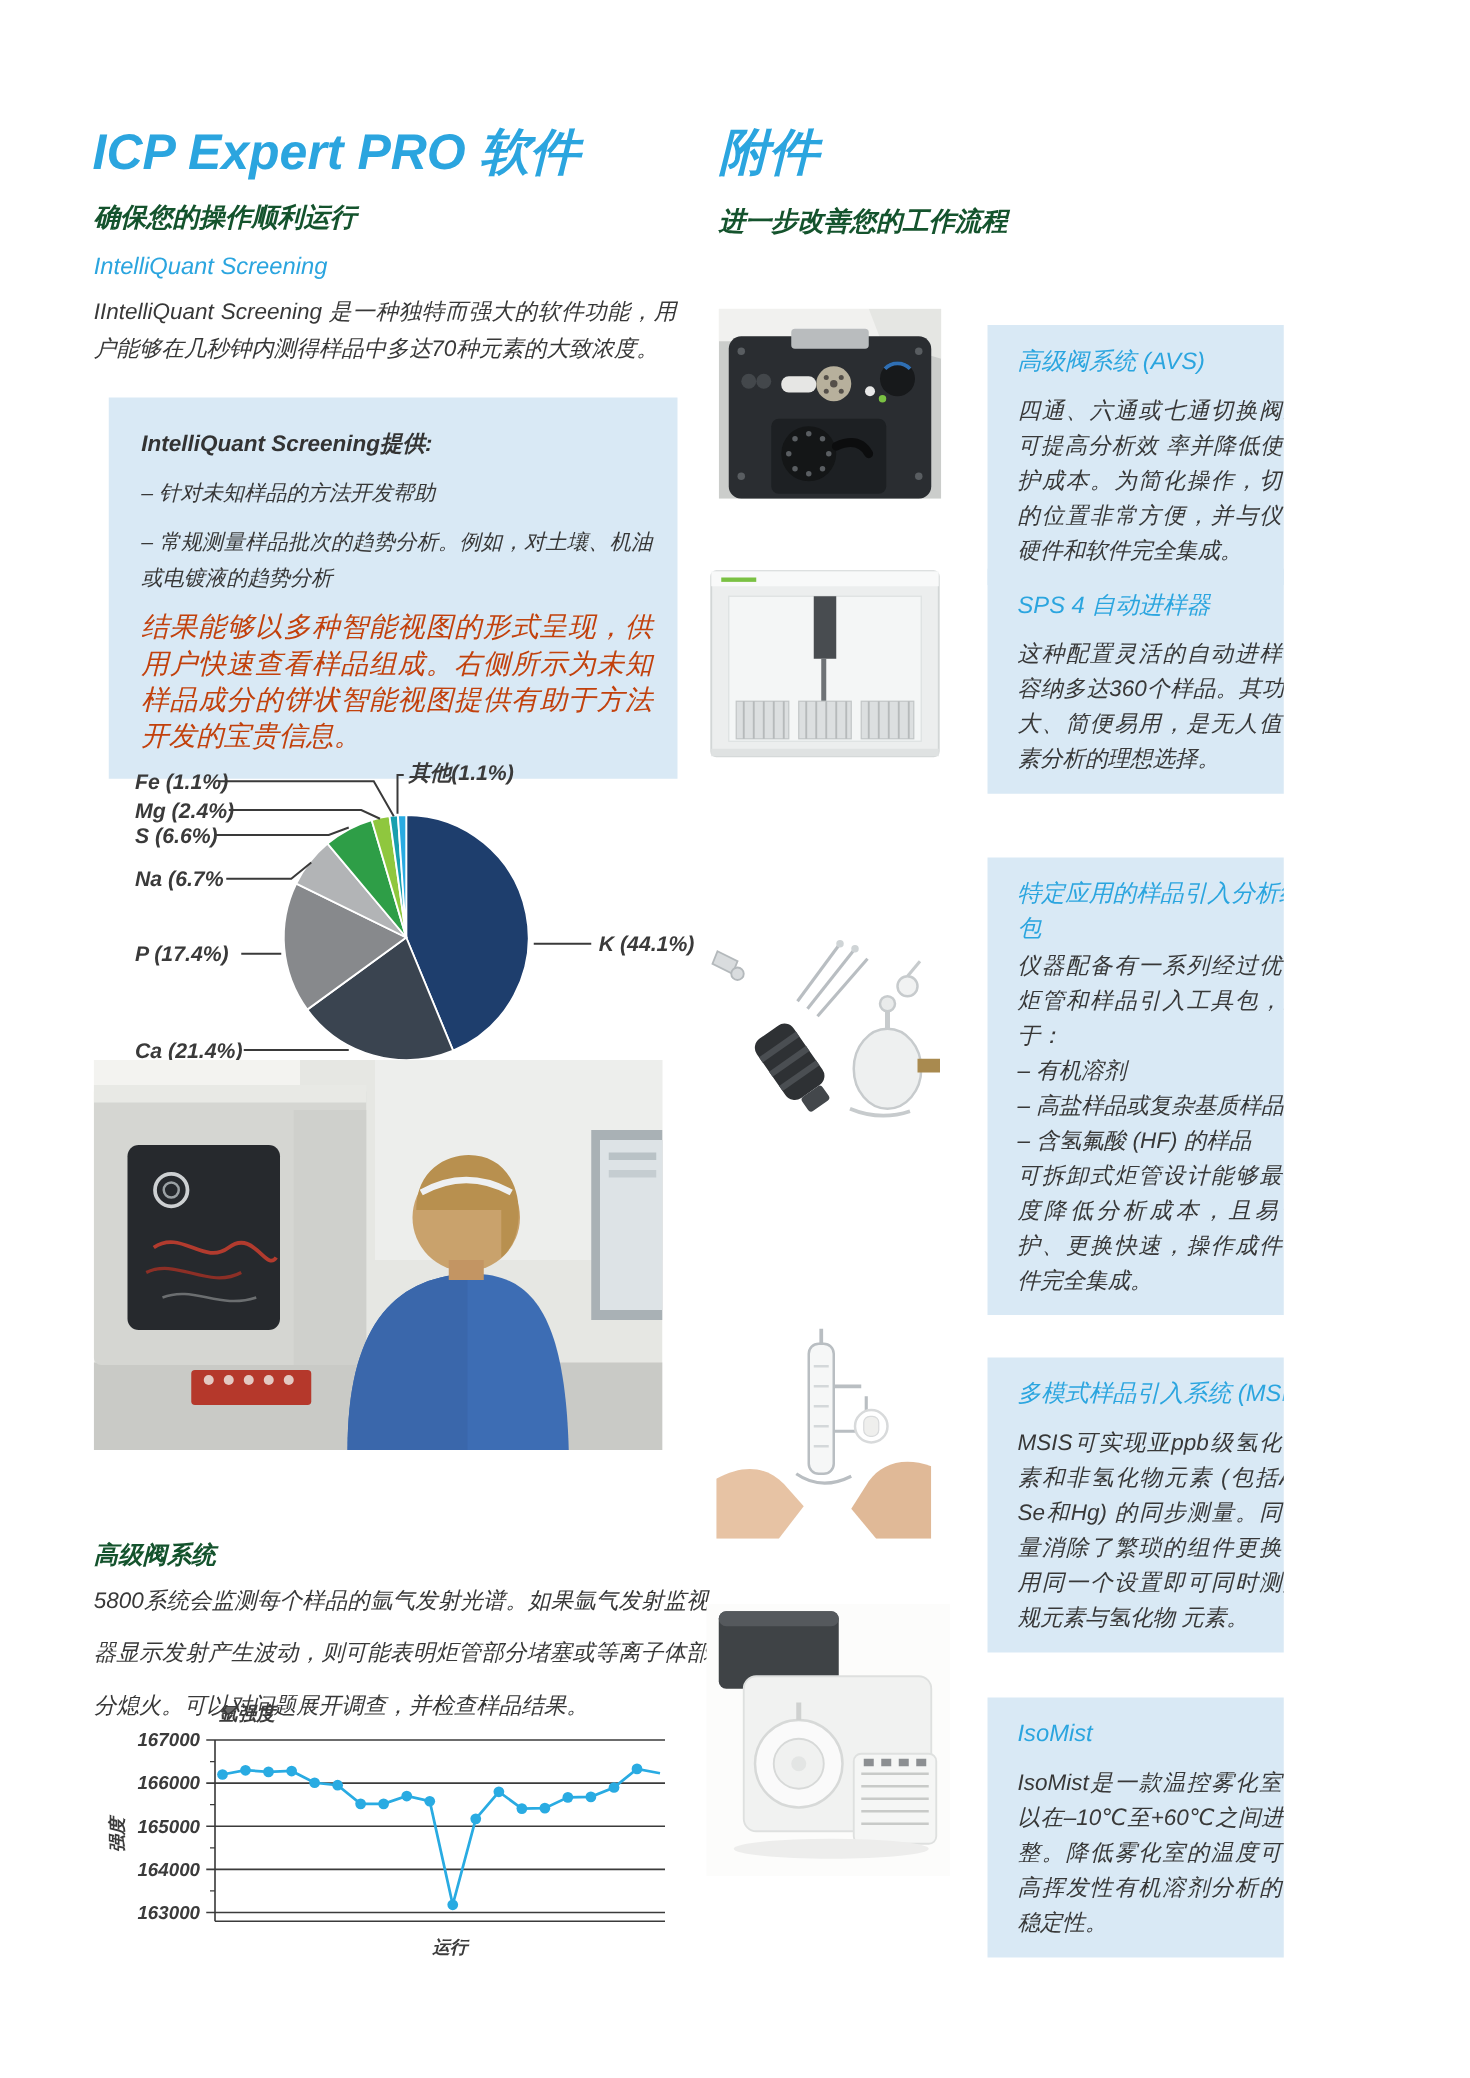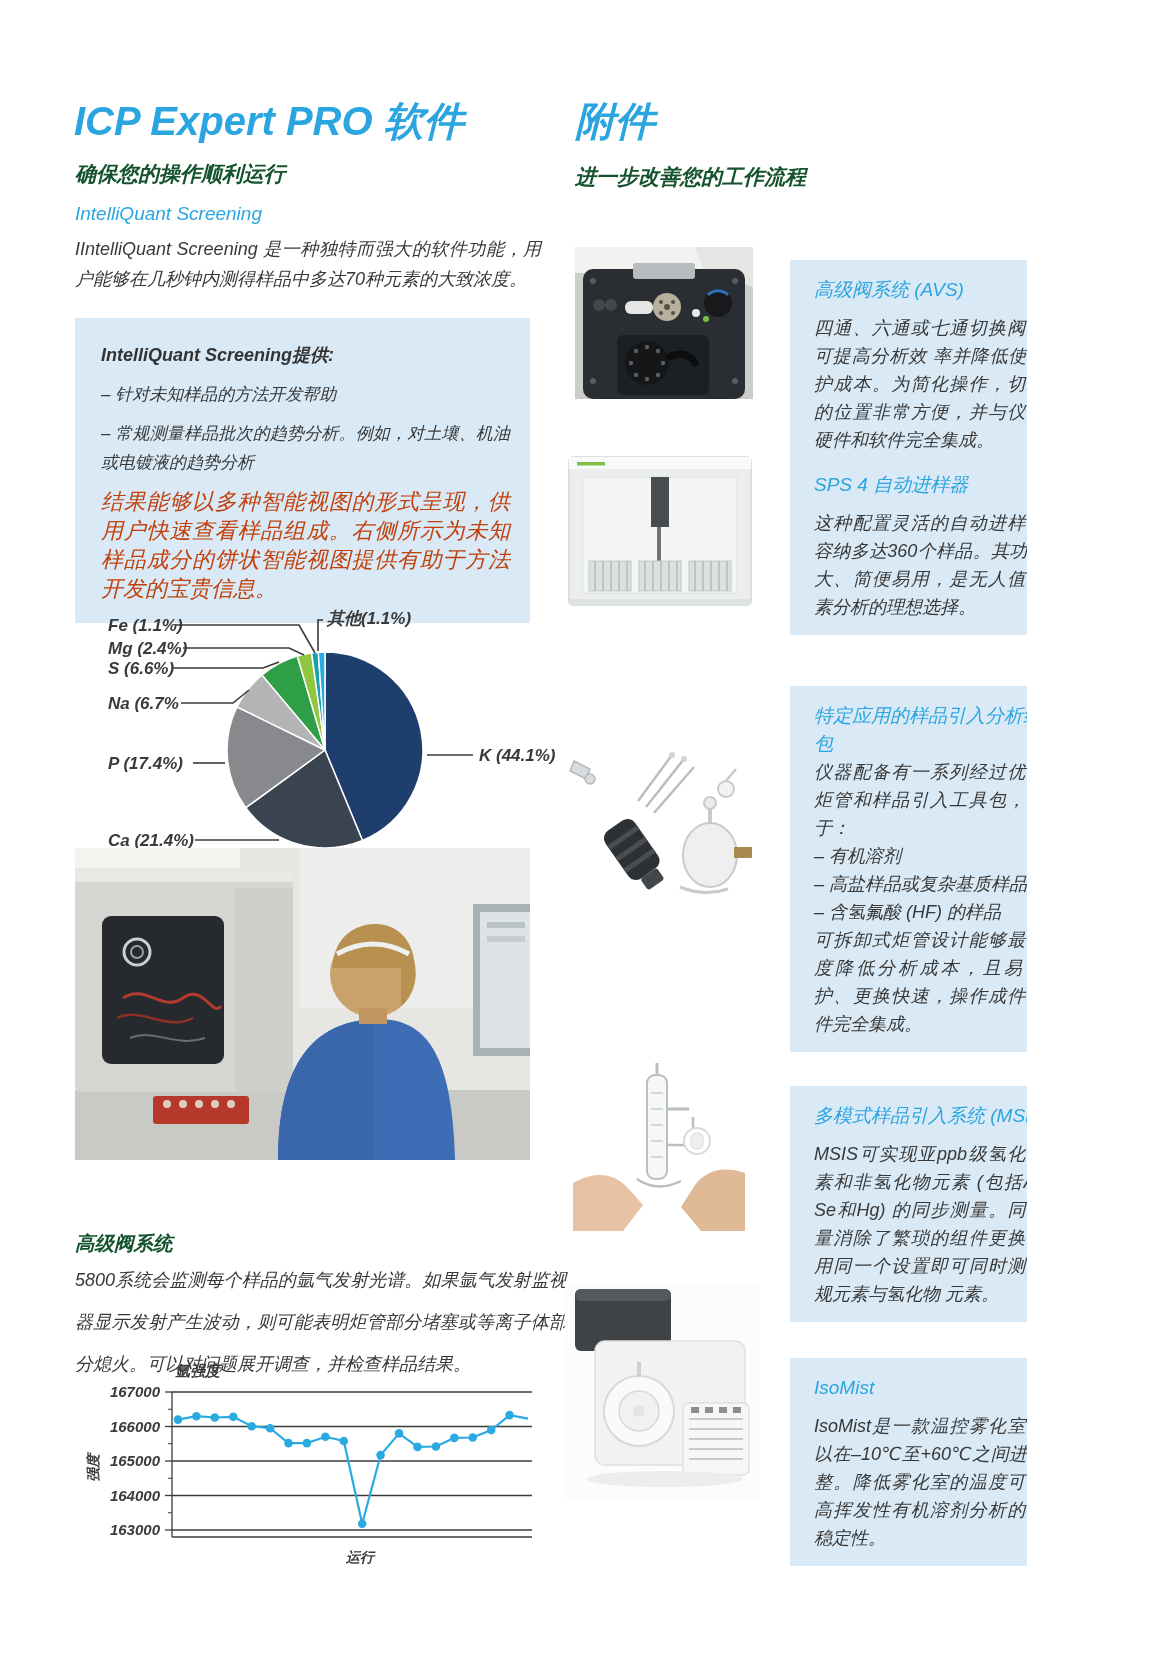--- a/index.html
+++ b/index.html
@@ -3,21 +3,21 @@
 <meta charset="utf-8">
 <style>
   html,body{margin:0;padding:0;background:#fff;}
   .page{position:relative;width:1027px;height:1662px;background:#ffffff;overflow:hidden;
         font-family:"Liberation Sans","DejaVu Sans",sans-serif;color:#383838;font-style:italic;}
   .abs{position:absolute;}
   .big-title{font-size:40px;font-weight:bold;color:#2ba5df;white-space:nowrap;}
   .blue-sub{font-size:21px;font-weight:bold;color:#14532d;white-space:nowrap;}
   .blue-h{font-size:19px;color:#2ba5df;white-space:nowrap;}
   .body-text{font-size:18px;line-height:30px;color:#383838;text-align:justify;}
-  .callout{background:#d9e9f5;padding:24px 20px 20px 26px;box-sizing:border-box;}
+  .callout{background:#d9e9f5;padding:24px 20px 20px 26px;box-sizing:border-box;margin-left:12px;}
   .callout-h{font-size:18px;font-weight:bold;color:#333;margin-bottom:12px;line-height:26px;}
   .callout-list div{font-size:17px;line-height:29px;margin-bottom:10px;text-align:justify;color:#383838;}
   .callout-body{font-size:22px;line-height:29px;text-align:justify;color:#c2410c;}
   .card{position:absolute;left:790px;width:300px;background:#d9e9f5;
         padding:16px 26px 14px 24px;box-sizing:border-box;}
   .card-h{font-size:19px;line-height:28px;color:#2ba5df;margin-bottom:10px;}
   .card-b{font-size:18px;line-height:28px;text-align:justify;color:#383838;}
   .card-list div{font-size:18px;line-height:28px;color:#383838;}
   .photo{display:block;}
 </style>

